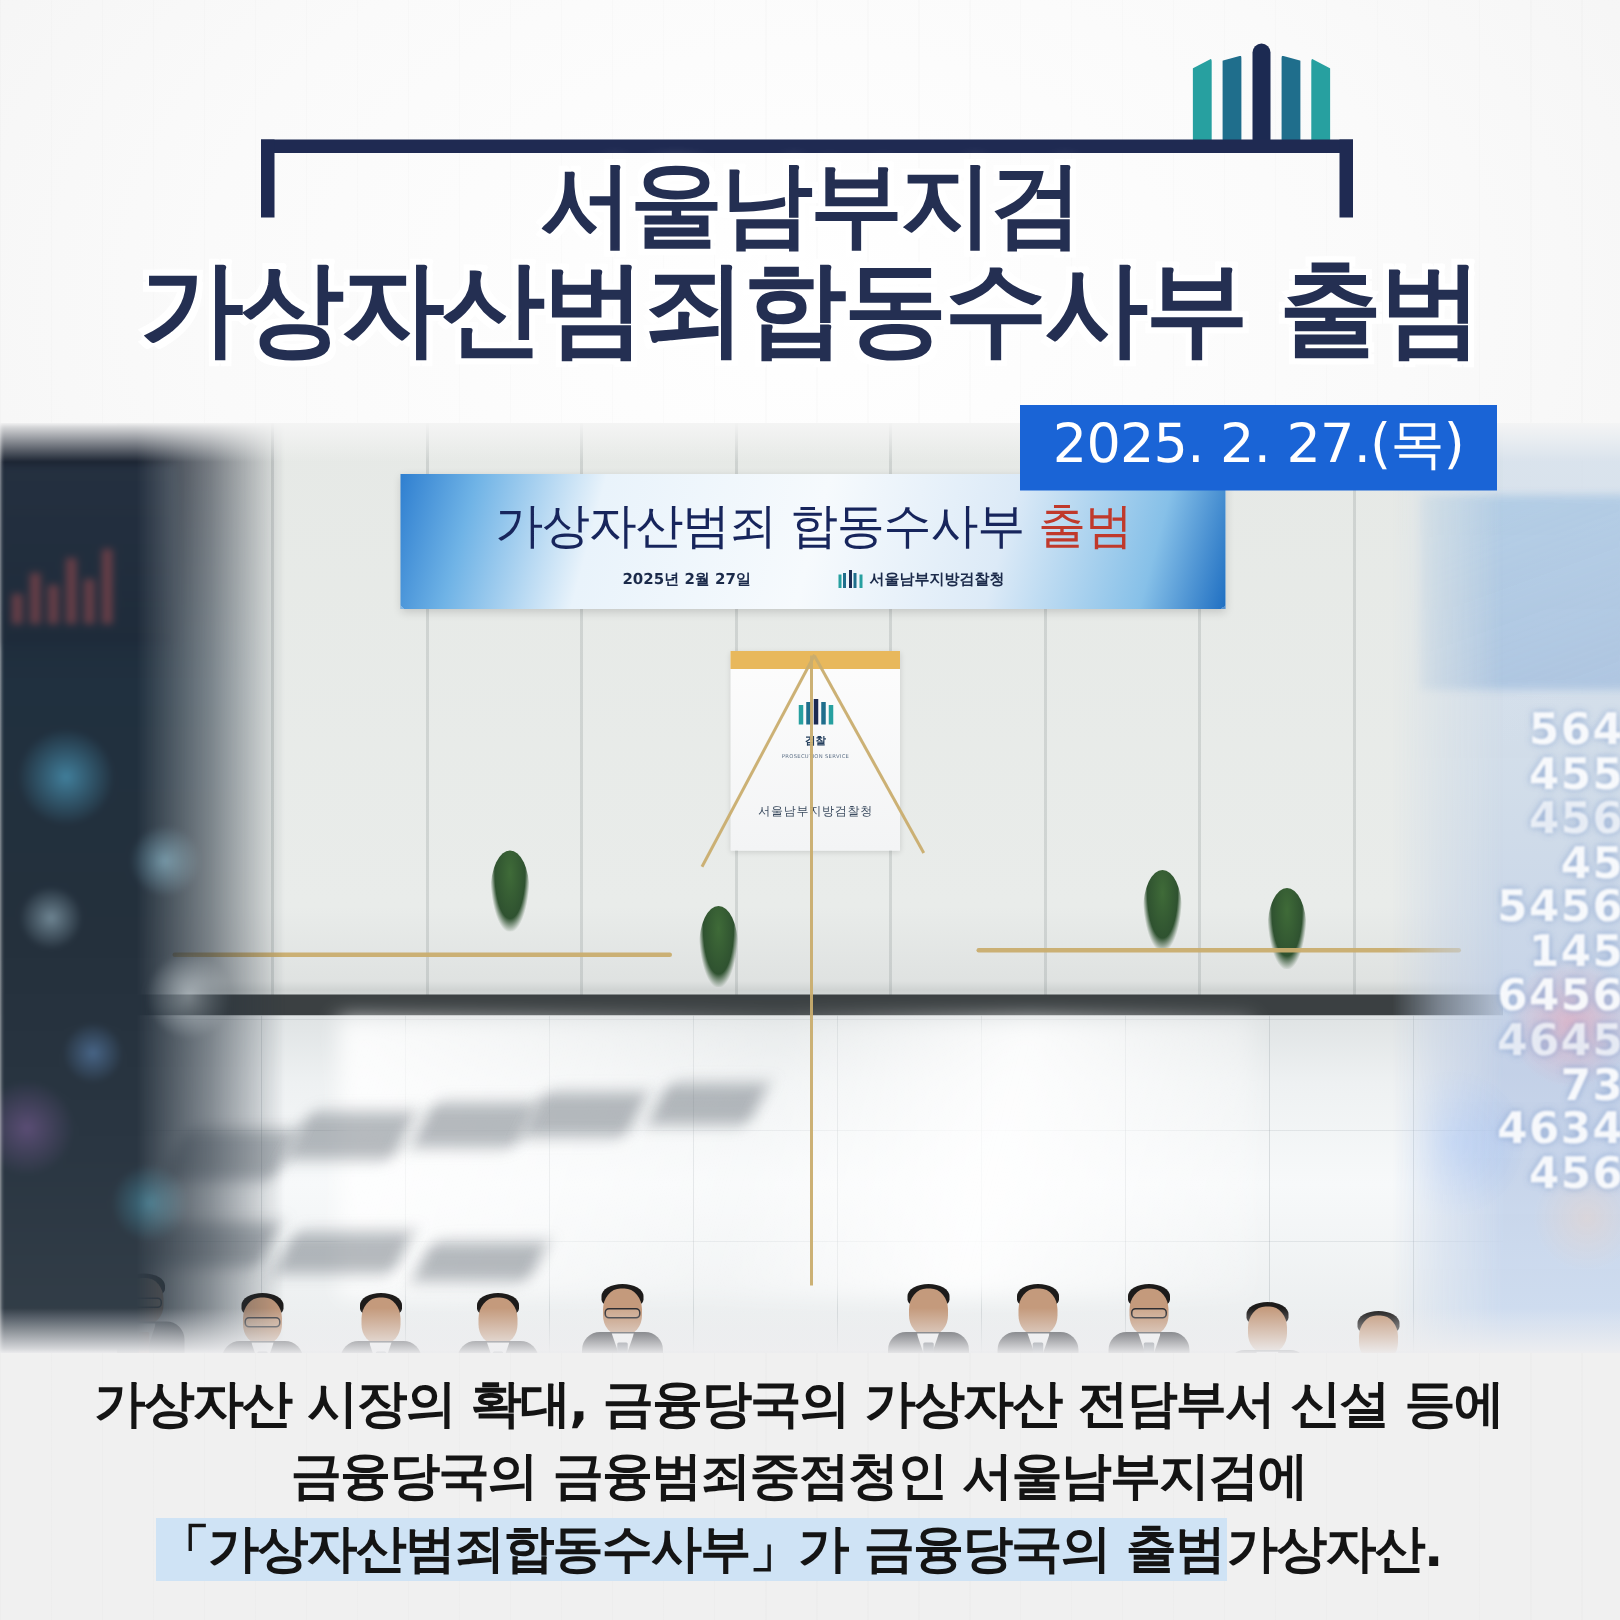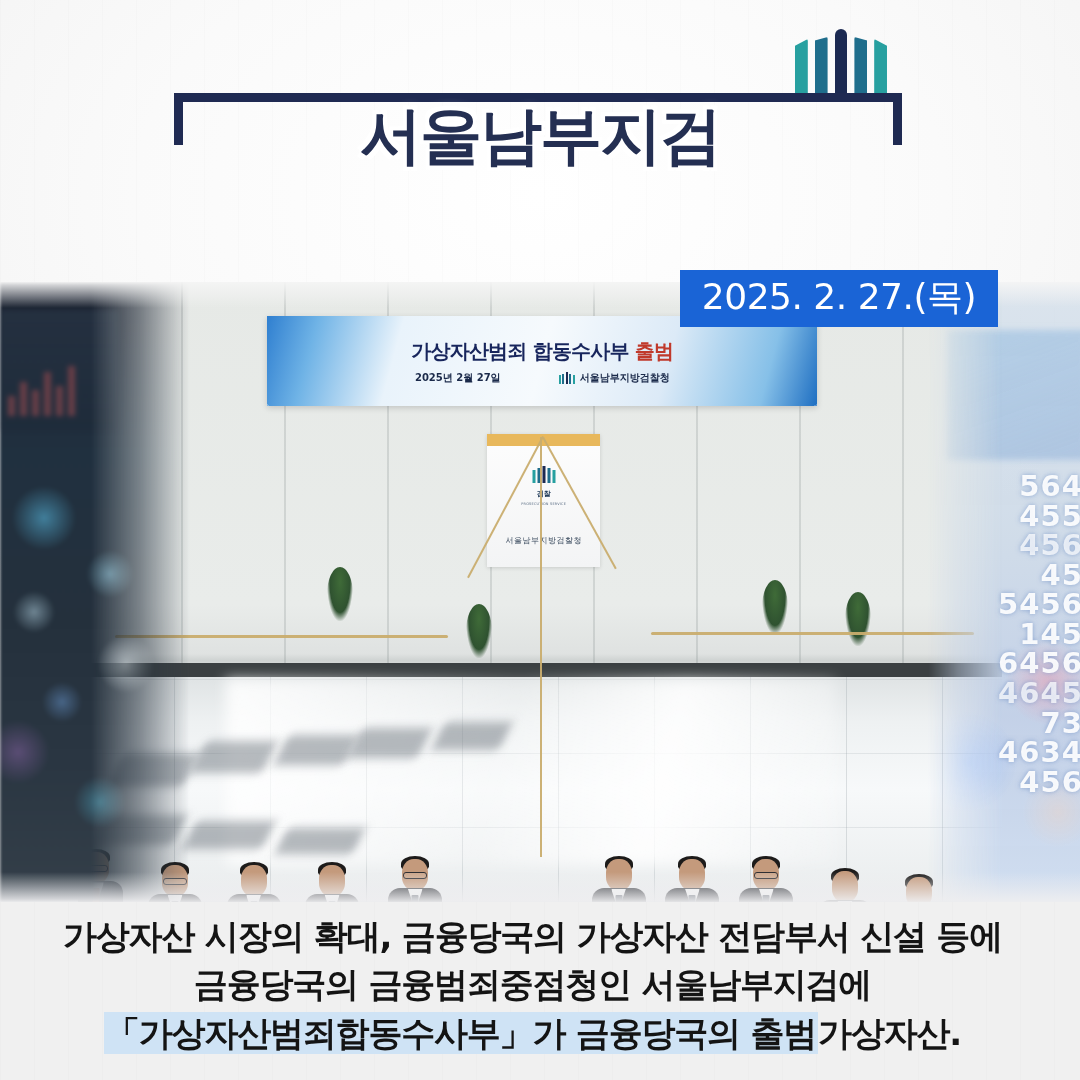--- a/index.html
+++ b/index.html
@@ -195,22 +195,22 @@
   }
   #banner-poly {
     position: absolute; inset: 0;
     background-image:
       linear-gradient(48deg, rgba(255,255,255,0.5) 0 2px, rgba(0,0,0,0) 2px 62px),
       linear-gradient(-36deg, rgba(255,255,255,0.4) 0 2px, rgba(0,0,0,0) 2px 78px);
     opacity: 0.6;
   }
   #banner-title {
     position: relative;
-    font-size: 20px;
-    font-weight: bold;
+    font-size: 32px;
+    font-weight: normal;
     letter-spacing: -0.8px;
     color: #17255c;
     white-space: nowrap;
   }
   #banner-title .accent { color: #c0392b; }
   #banner-sub {
     position: relative;
     margin-top: 6px;
     display: flex;
     align-items: center;
@@ -436,20 +436,21 @@
     <span class="logo-bar lb2"></span>
     <span class="logo-bar lb3"></span>
     <span class="logo-bar lb4"></span>
     <span class="logo-bar lb5"></span>
   </div>
 
   <div id="bracket"></div>
 
   <div id="title-block">
     <div class="title-line" id="title-line-1">서울남부지검</div>
+    <div class="title-line" id="title-line-2">가상자산범죄합동수사부 출범</div>
   </div>
 
   <div id="date-badge">2025. 2. 27.(목)</div>
 
   <div id="photo-wrap">
 
     <div id="photo">
       <div id="wall-seams"></div>
       <div id="baseboard"></div>
       <div id="floor">

